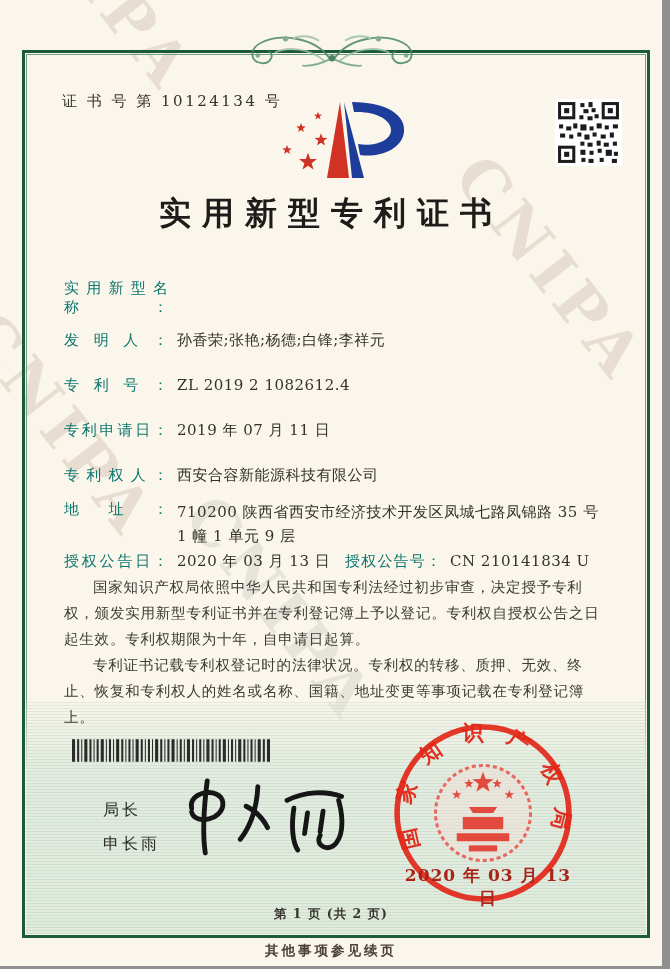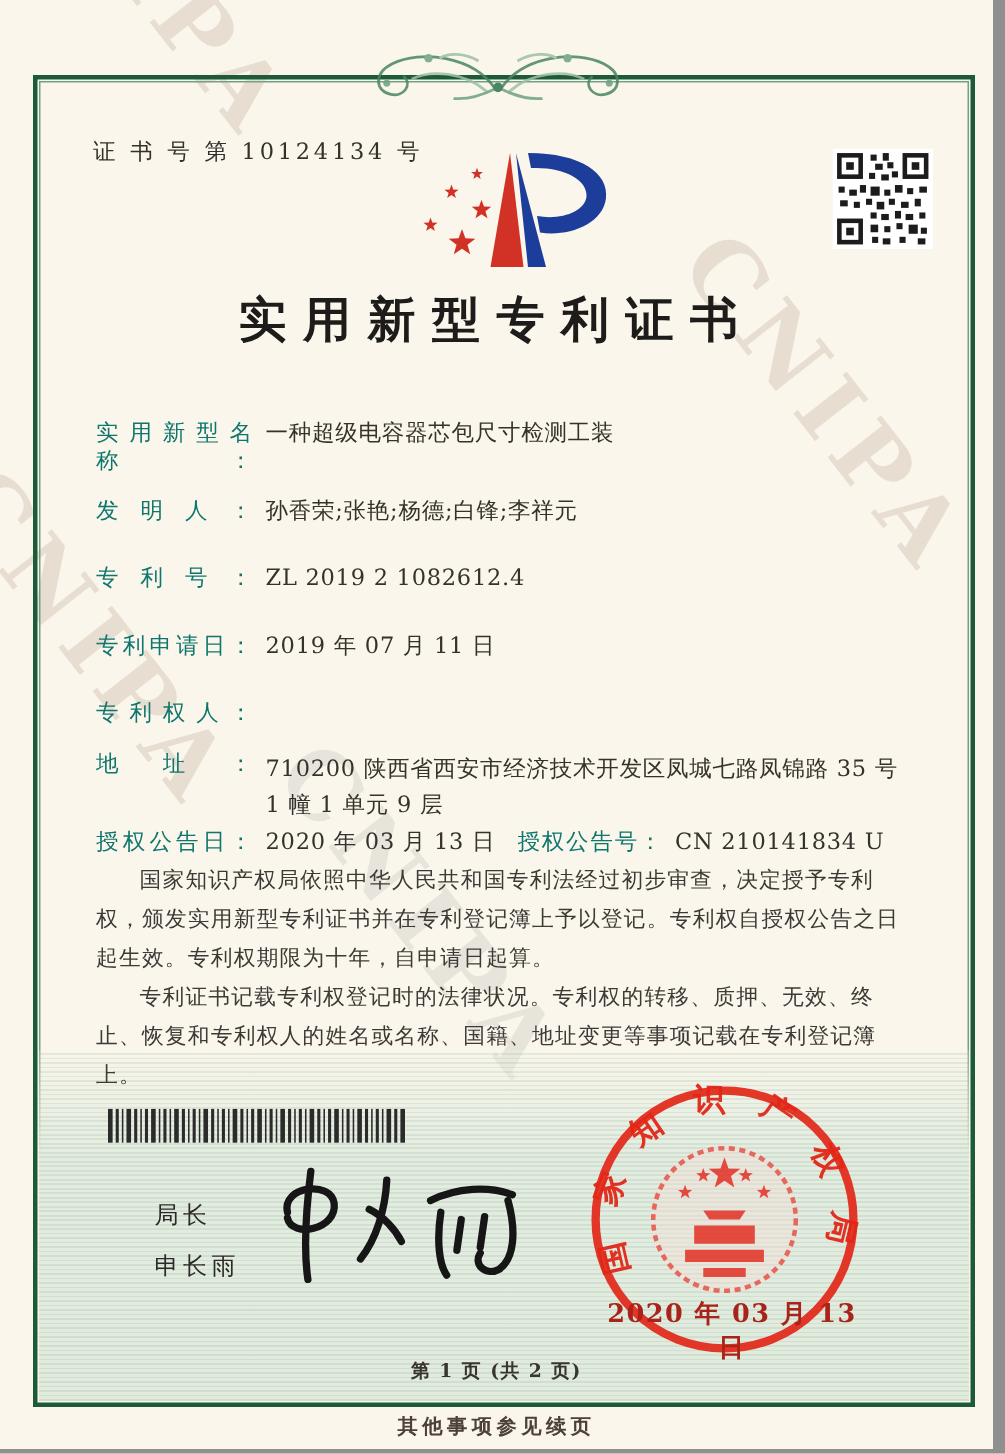--- a/index.html
+++ b/index.html
@@ -182,36 +182,36 @@
           <rect x="9" y="9" width="5" height="5"></rect>
           <rect x="52" y="9" width="5" height="5"></rect>
           <rect x="9" y="52" width="5" height="5"></rect>
         </g>
     </svg>
 
     <div class="title">实用新型专利证书</div>
 
     <div class="frow" style="top:279px;">
       <span class="lbl">实用新型名称：</span>
-      <span class="val">一种超级电容器芯包尺寸检测工装</span>
     </div>
     <div class="frow" style="top:331px;">
       <span class="lbl">发明人：</span>
       <span class="val">孙香荣;张艳;杨德;白锋;李祥元</span>
     </div>
     <div class="frow" style="top:376px;">
       <span class="lbl">专利号：</span>
       <span class="val">ZL 2019 2 1082612.4</span>
     </div>
     <div class="frow" style="top:421px;">
       <span class="lbl">专利申请日：</span>
       <span class="val">2019 年 07 月 11 日</span>
     </div>
     <div class="frow" style="top:466px;">
       <span class="lbl">专利权人：</span>
+      <span class="val">西安合容新能源科技有限公司</span>
     </div>
     <div class="frow" style="top:500px;">
       <span class="lbl">地址：</span>
       <span class="val wrap">710200 陕西省西安市经济技术开发区凤城七路凤锦路 35 号 1 幢 1 单元 9 层</span>
     </div>
     <div class="frow" style="top:552px;">
       <span class="pair1">
         <span class="lbl">授权公告日：</span>
         <span class="val">2020 年 03 月 13 日</span>
       </span>

